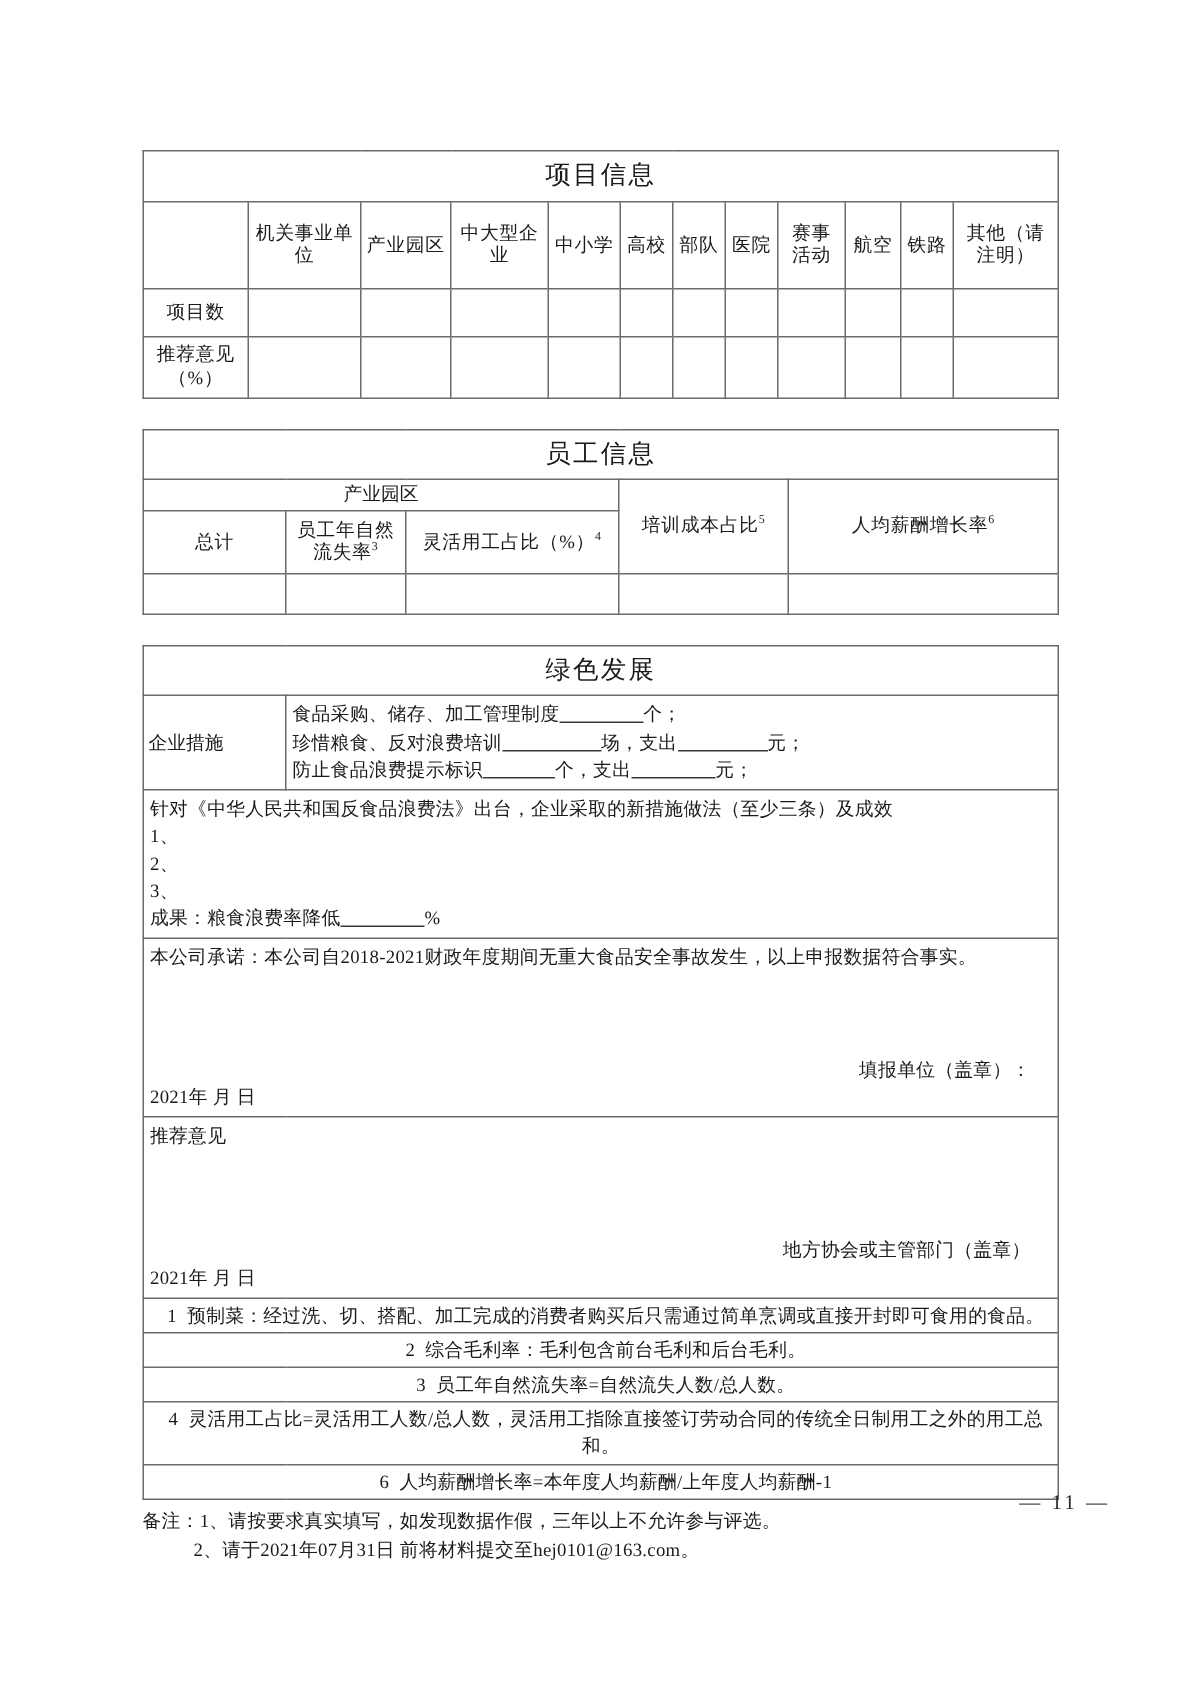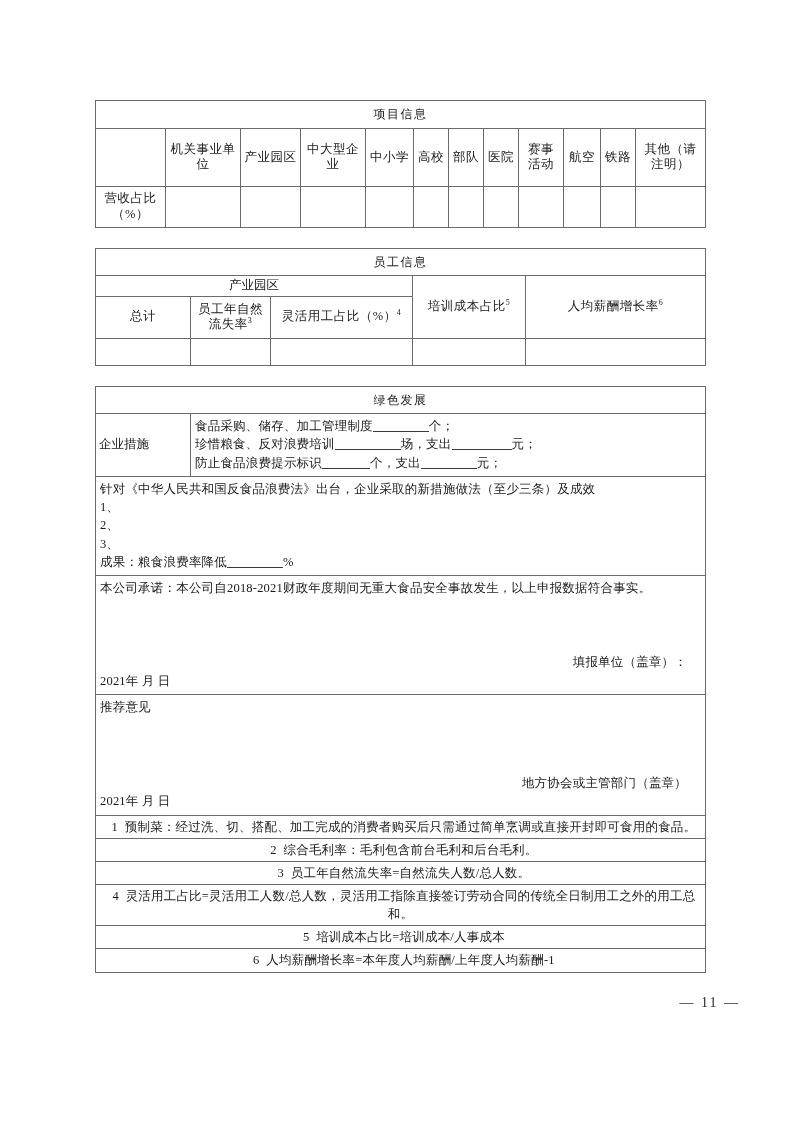--- a/index.html
+++ b/index.html
@@ -35,21 +35,21 @@
     line-height: 1.22;
   }
   table.doc td {
     border: 1px solid #6b6b6b;
     padding: 2px 3px;
     vertical-align: middle;
     text-align: center;
     word-break: break-all;
   }
   .banner {
-    font-size: 12px;
+    font-size: 17px;
     letter-spacing: 1.5px;
     padding: 6px 0 !important;
   }
   .vcell { font-size: 12.5px; letter-spacing: 0.5px; }
   sup.fn {
     font-size: 8px;
     vertical-align: super;
     line-height: 0;
   }
 
@@ -167,22 +167,36 @@
         <td class="vcell">中大型企业</td>
         <td class="vcell">中小学</td>
         <td class="vcell">高校</td>
         <td class="vcell">部队</td>
         <td class="vcell">医院</td>
         <td class="vcell">赛事活动</td>
         <td class="vcell">航空</td>
         <td class="vcell">铁路</td>
         <td class="vcell">其他（请注明）</td>
       </tr>
+      <tr class="r1">
+        <td class="vcell">项目数</td>
+        <td></td>
+        <td></td>
+        <td></td>
+        <td></td>
+        <td></td>
+        <td></td>
+        <td></td>
+        <td></td>
+        <td></td>
+        <td></td>
+        <td></td>
+      </tr>
       <tr class="r2">
-        <td class="vcell">营收占比（%）</td>
+        <td class="vcell">推荐意见（%）</td>
         <td></td>
         <td></td>
         <td></td>
         <td></td>
         <td></td>
         <td></td>
         <td></td>
         <td></td>
         <td></td>
         <td></td>
@@ -276,25 +290,26 @@
       <tr class="fnote">
         <td colspan="2"><span class="fnum">2</span><span>综合毛利率：毛利包含前台毛利和后台毛利。</span></td>
       </tr>
       <tr class="fnote">
         <td colspan="2"><span class="fnum">3</span><span>员工年自然流失率=自然流失人数/总人数。</span></td>
       </tr>
       <tr class="fnote">
         <td colspan="2"><span class="fnum">4</span><span class="justify-cn">灵活用工占比=灵活用工人数/总人数，灵活用工指除直接签订劳动合同的传统全日制用工之外的用工总和。</span></td>
       </tr>
       <tr class="fnote">
-        <td colspan="2"><span class="fnum">5</span><span>培训成本占比=培训成本/人事成本</span></td>
-      </tr>
-      <tr class="fnote">
         <td colspan="2"><span class="fnum">6</span><span>人均薪酬增长率=本年度人均薪酬/上年度人均薪酬-1</span></td>
       </tr>
     </tbody>
       </table>
 
+    <div class="remarks">
+      <div>备注：1、请按要求真实填写，如发现数据作假，三年以上不允许参与评选。</div>
+      <div class="line2">2、请于2021年07月31日 前将材料提交至hej0101@163.com。</div>
+    </div>
 
   </div>
 
   <div class="pagenum">— 11 —</div>
 </div>
 
 </body></html>

